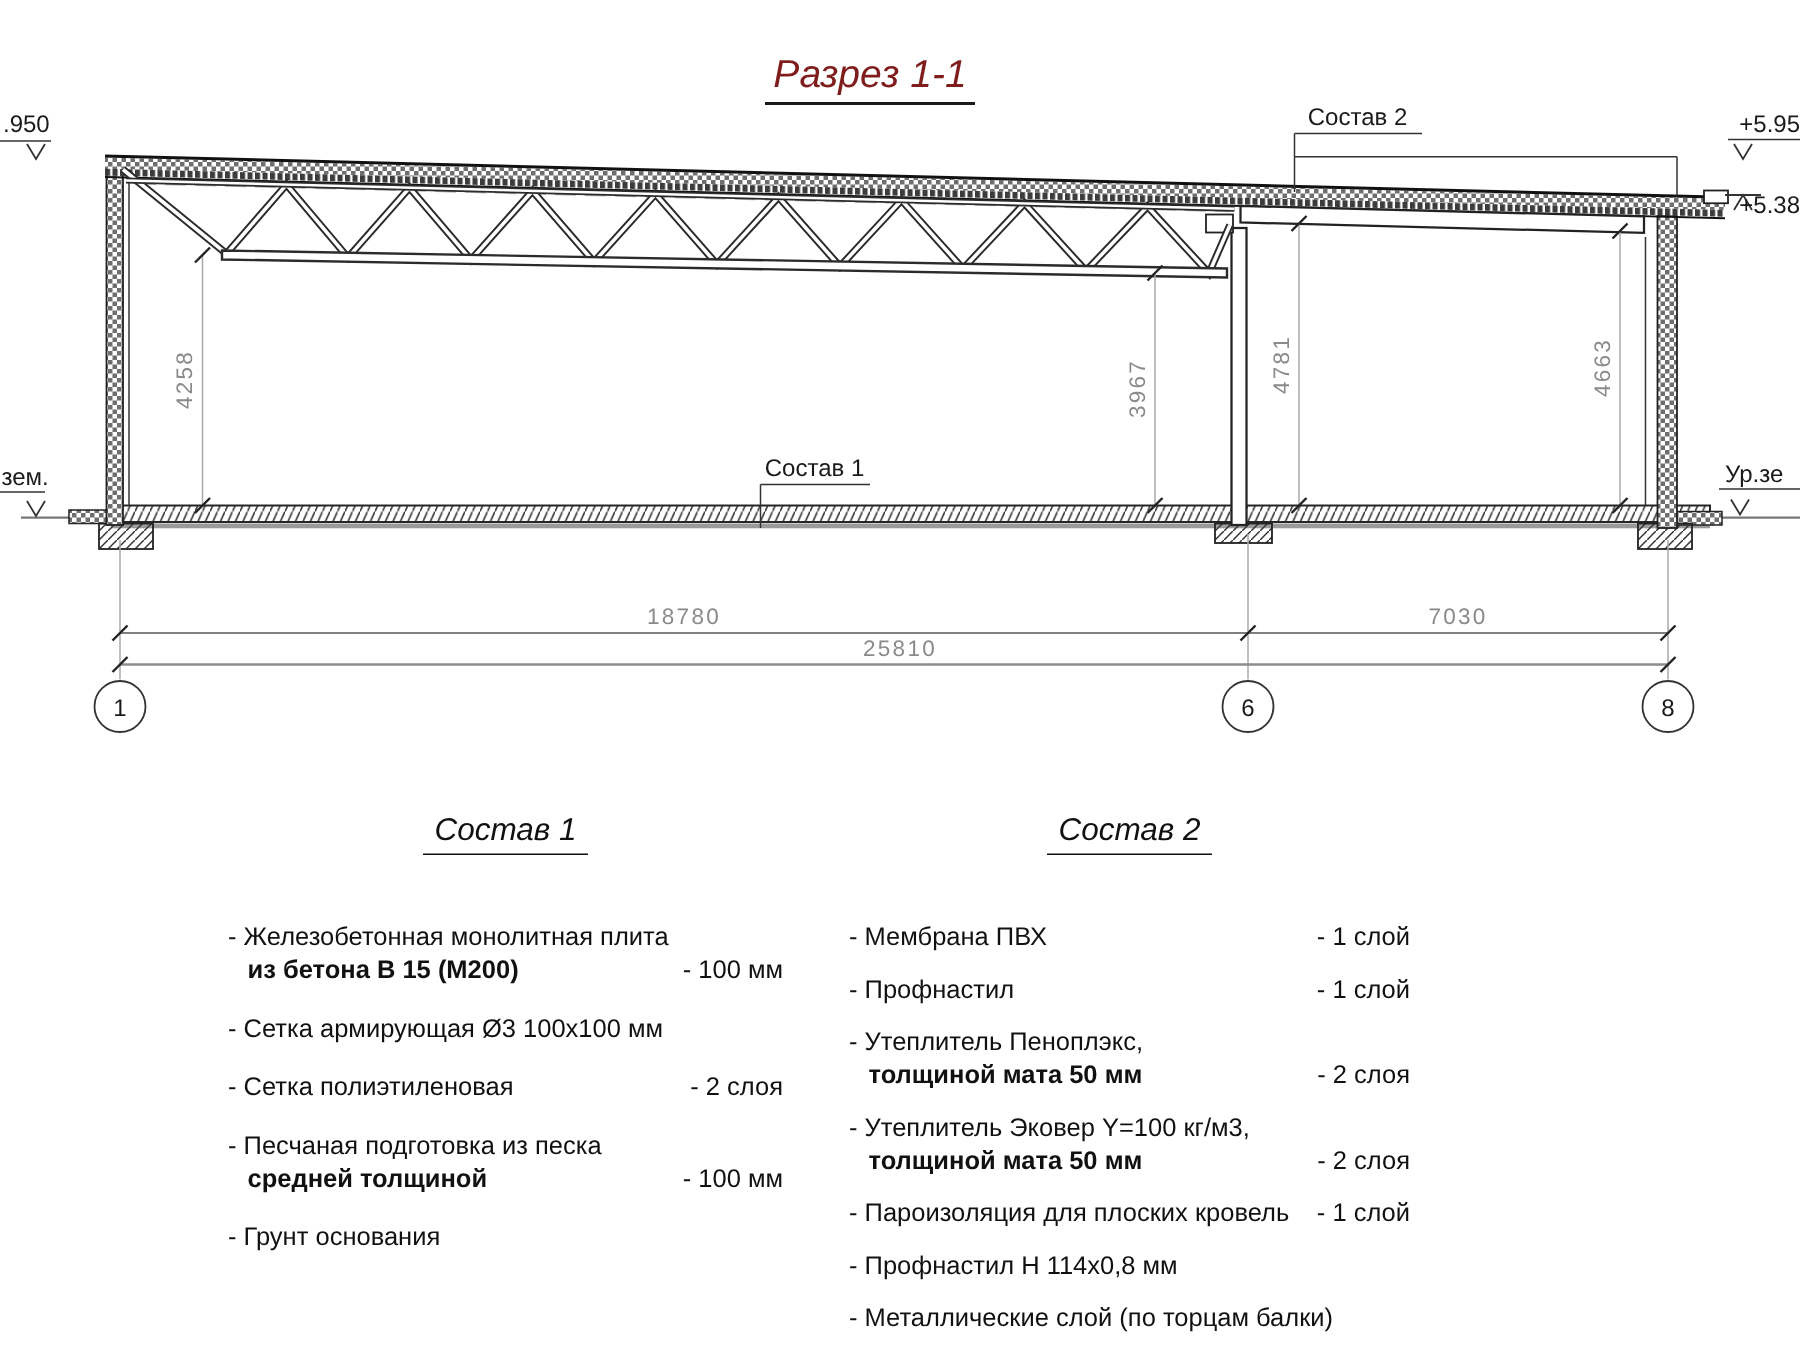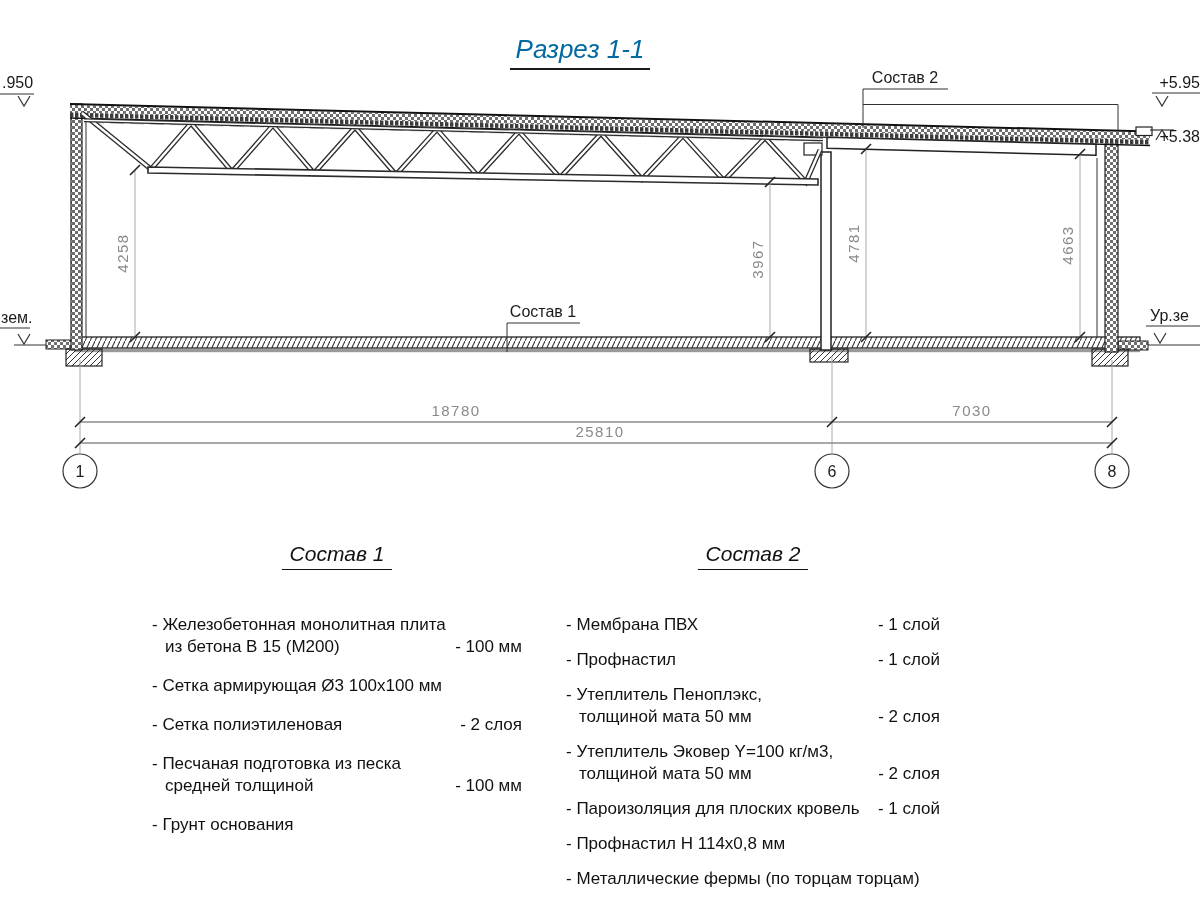--- a/index.html
+++ b/index.html
@@ -1,30 +1,30 @@
 <!DOCTYPE html>
 <html><head>
 <meta charset="utf-8">
 <style>
   html,body{margin:0;padding:0;background:#fff;}
   #stage{position:relative;width:1200px;height:900px;background:#fff;overflow:hidden;
          font-family:"Liberation Sans",sans-serif;color:#111;}
   .title{position:absolute;left:420px;top:34px;width:320px;text-align:center;
-         font-size:26px;font-style:italic;color:#0369a1;}
+         font-size:26px;font-style:italic;color:#7f1d1d;}
   .title span{display:inline-block;border-bottom:2px solid #1a1a1a;padding:0 6px 3px 6px;}
   .list{position:absolute;top:542px;}
   #list1{left:152px;width:370px;}
   #list2{left:566px;width:374px;}
   .list-heading{text-align:center;font-size:21px;font-style:italic;margin-bottom:44px;color:#111;}
   .list-heading span{display:inline-block;border-bottom:1.5px solid #111;padding:0 8px 3px 8px;}
   .item{display:flex;align-items:flex-end;font-size:17px;line-height:22px;}
   #list1 .item{margin-bottom:17px;align-items:flex-end;}
   #list2 .item{margin-bottom:13px;}
   .item .name{flex:1 1 auto;}
-  .item .line2{padding-left:13px;}
+  .item .line2{padding-left:13px;font-weight:bold;}
   .item .line2:empty{display:none;}
   .item .val{white-space:nowrap;text-align:right;padding-left:6px;}
   .item .val:empty{display:none;}
   svg text{font-family:"Liberation Sans",sans-serif;}
   .dimtxt{fill:#8a8a8a;font-size:15px;letter-spacing:1.5px;}
   .lbltxt{fill:#1a1a1a;font-size:16px;}
   .axistxt{fill:#1a1a1a;font-size:16px;}
 </style>
 </head>
 <body>
@@ -284,20 +284,20 @@
     </div>
     <div class="item">
       <div class="name">
         <div class="line1">- Профнастил Н 114х0,8 мм</div>
 
       </div>
 
     </div>
     <div class="item">
       <div class="name">
-        <div class="line1">- Металлические фермы (по торцам торцам)</div>
+        <div class="line1">- Металлические слой (по торцам балки)</div>
 
       </div>
 
     </div>
   </div>
 
 </div>
 
 </body></html>

